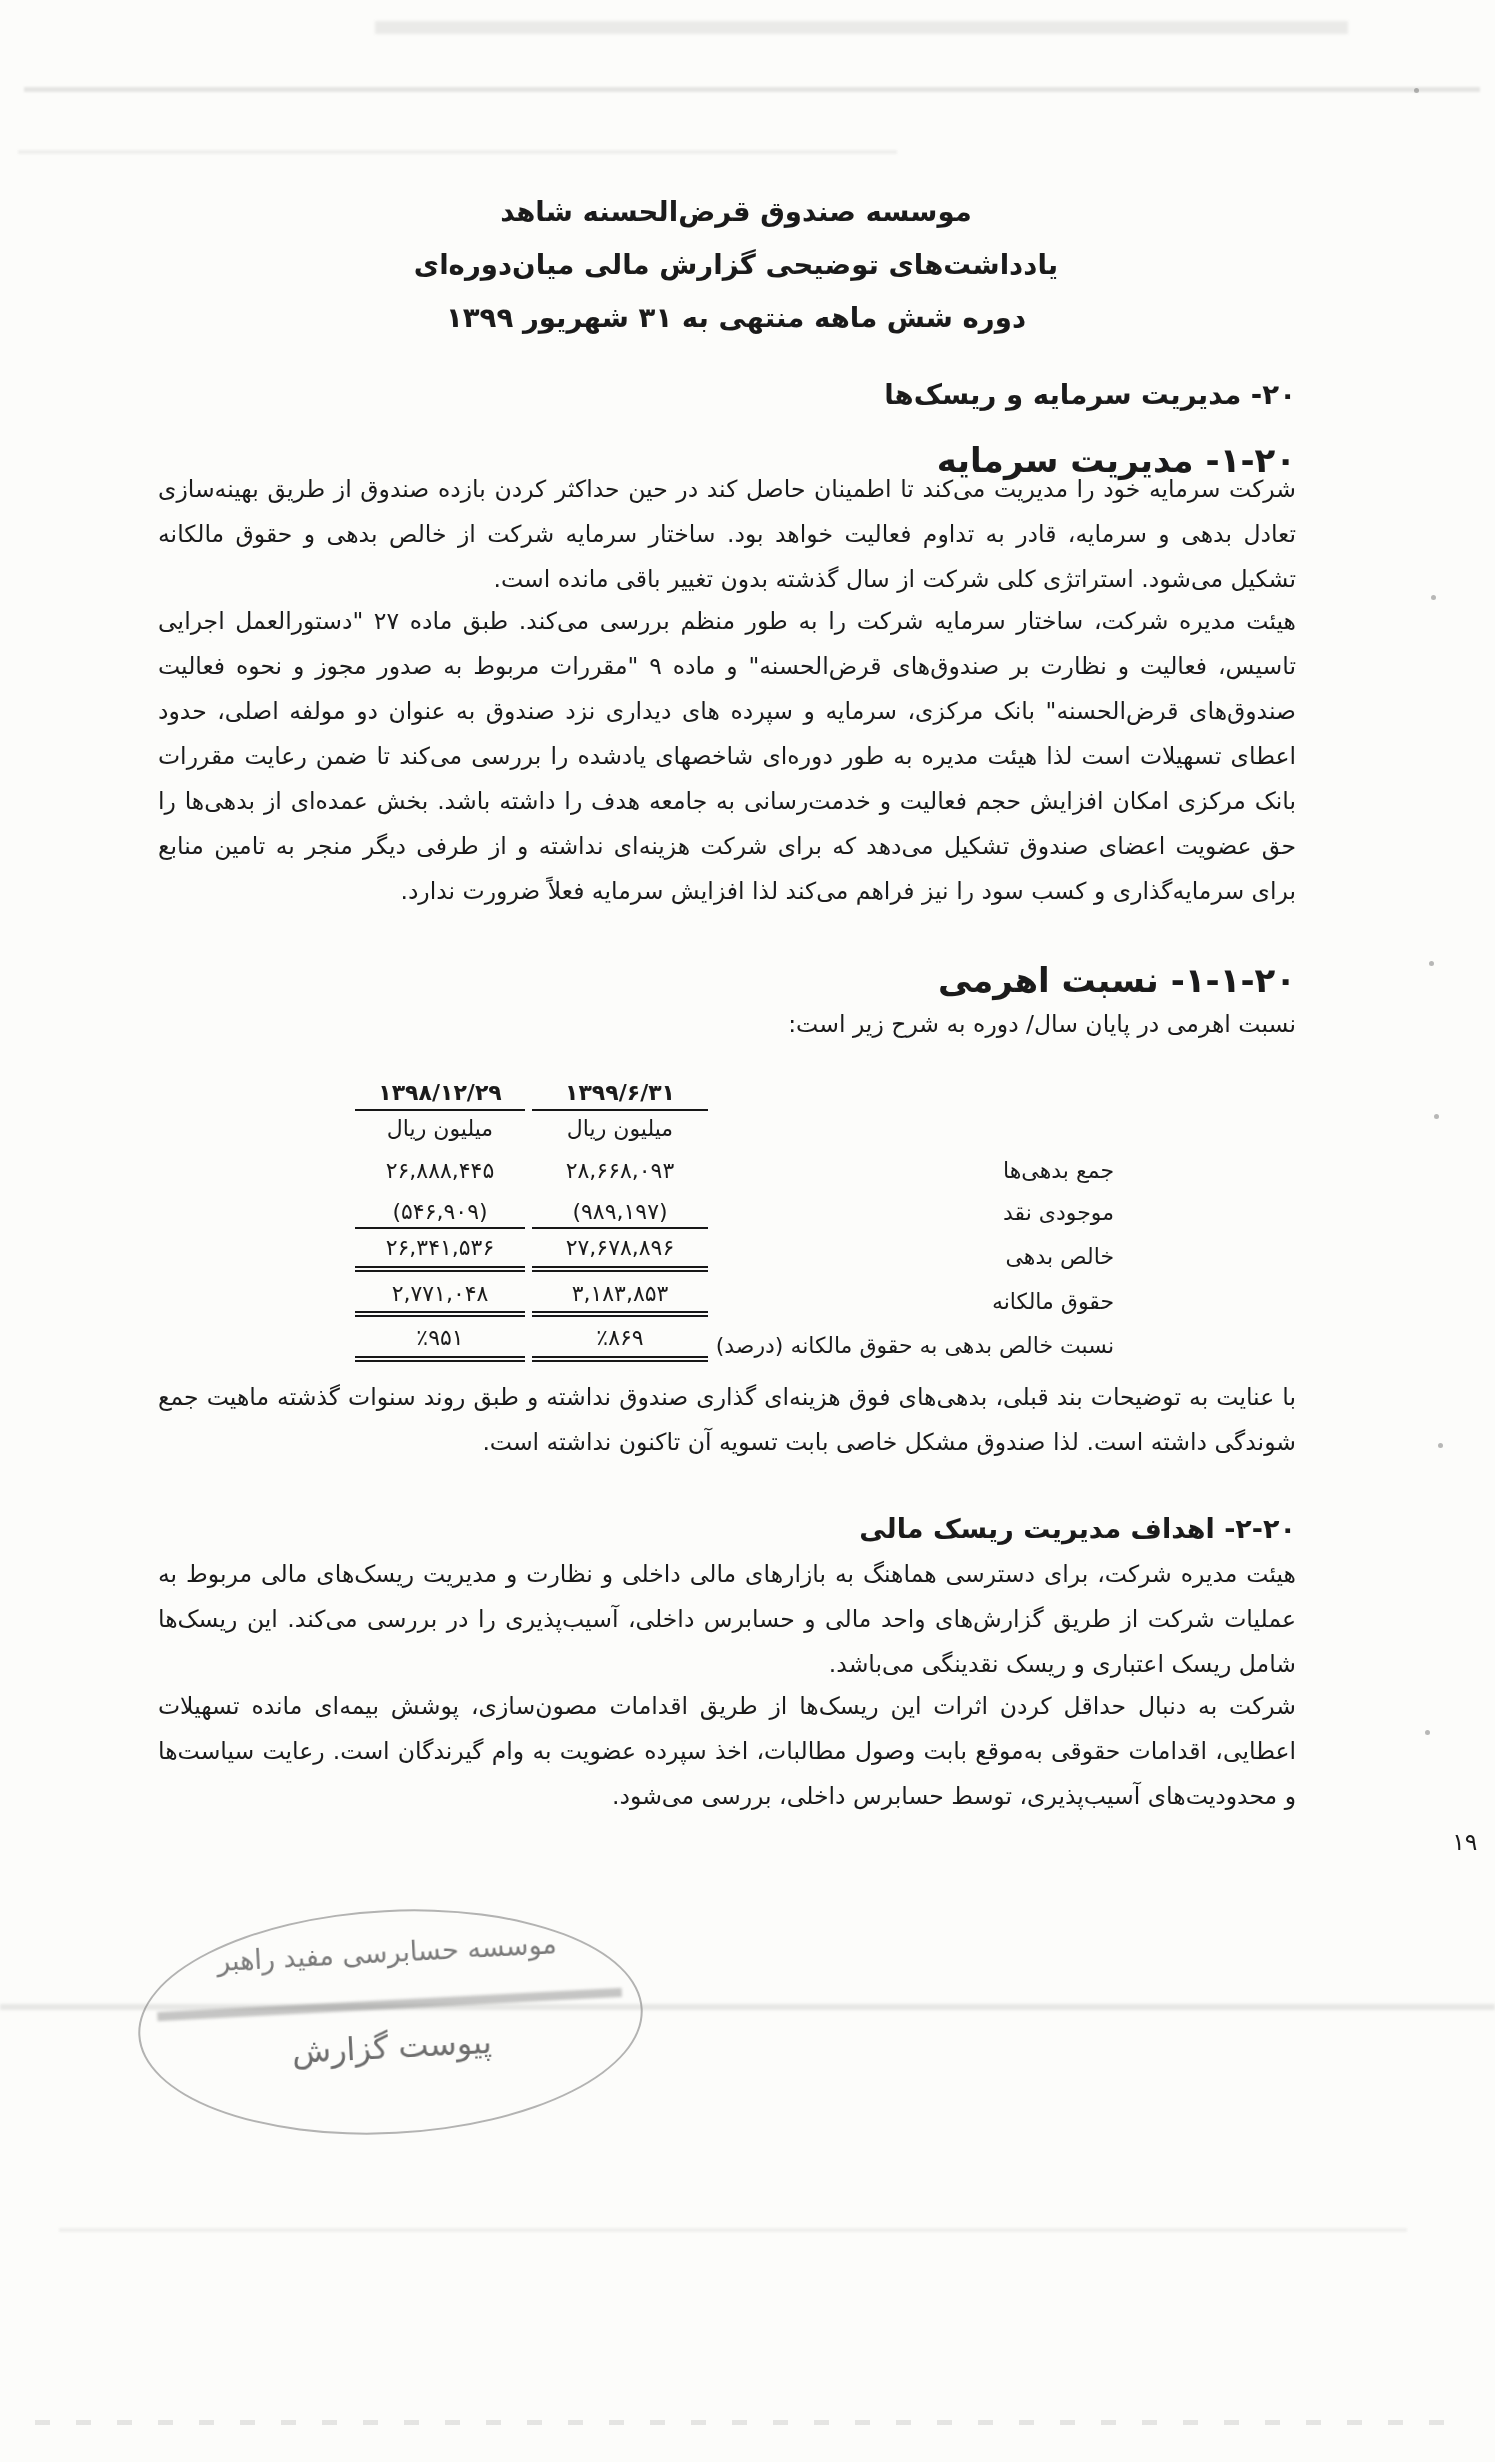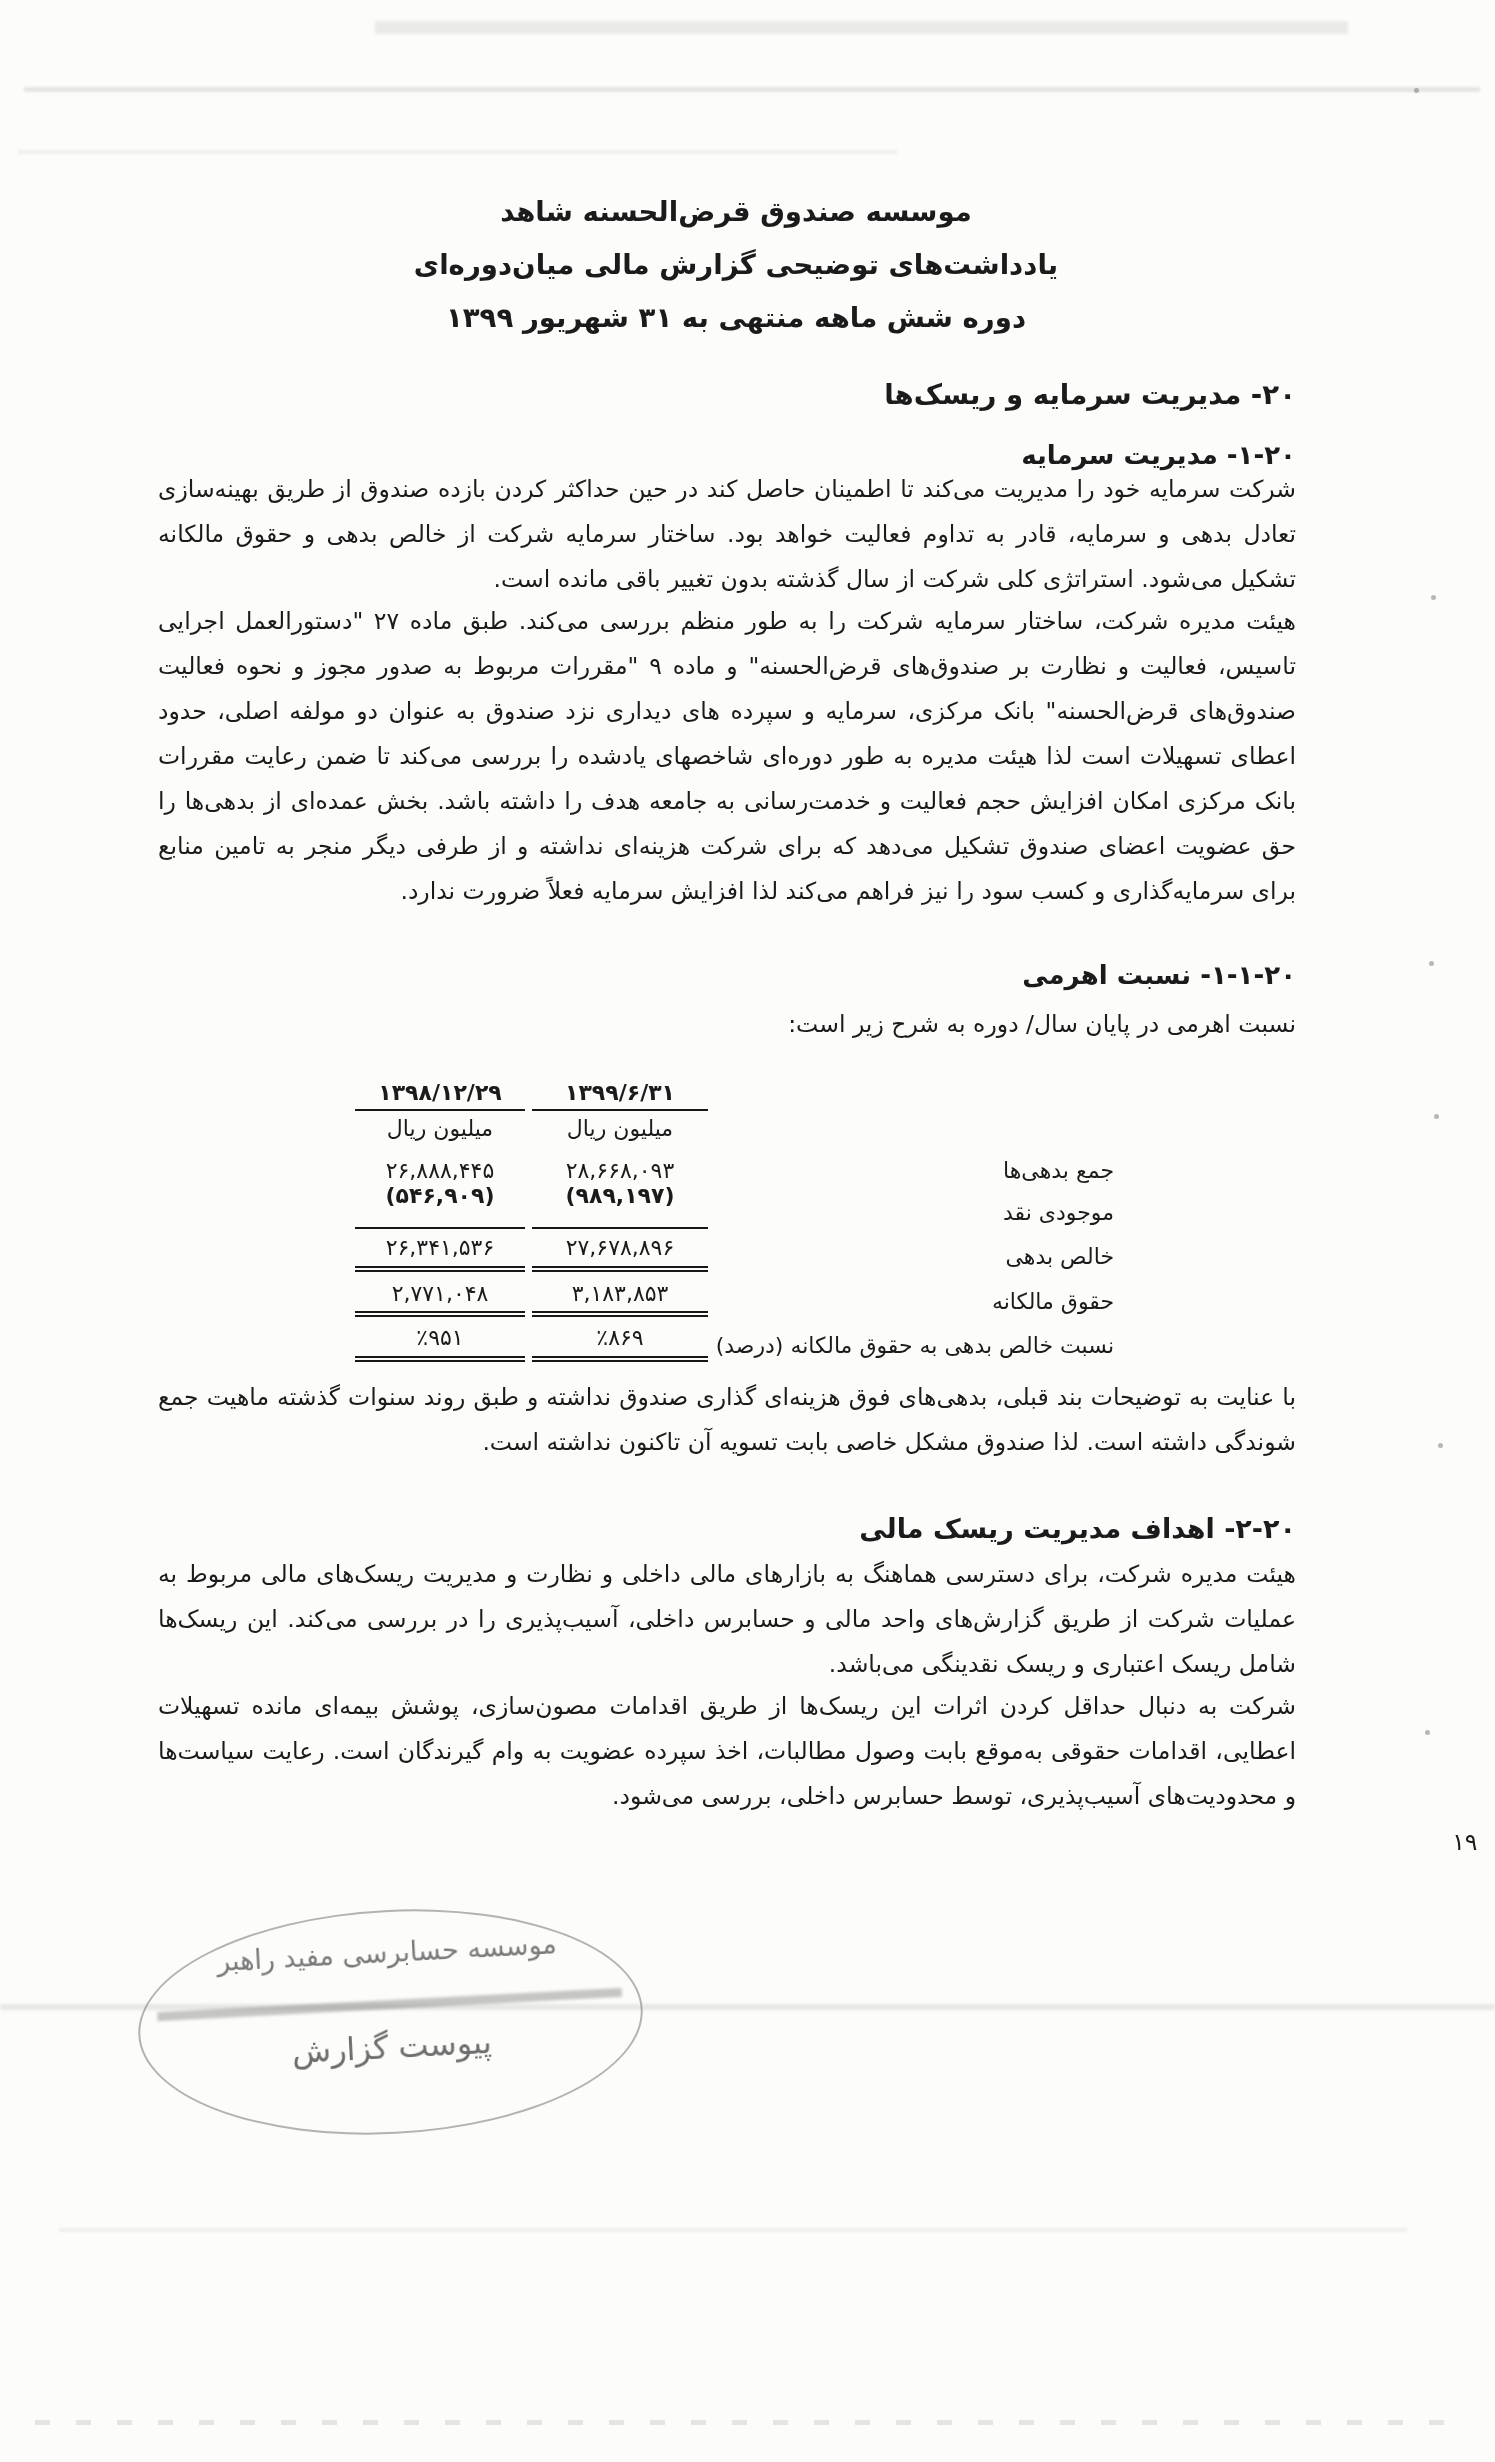--- a/index.html
+++ b/index.html
@@ -22,21 +22,21 @@
     position:absolute;top:185px;left:176px;right:199px;
     text-align:center;font-weight:bold;
   }
   .title-line{font-size:27.6px;line-height:53px;white-space:nowrap;}
   
   .heading{
     position:absolute;right:199px;left:158px;
     font-weight:bold;text-align:right;white-space:nowrap;
   }
   .h-lvl1{font-size:27.6px;text-align:right;}
-  .h-lvl2{font-size:26px;}
+  .h-lvl2{font-size:34px;}
   
   .para{
     position:absolute;right:199px;left:158px;
     font-size:23.5px;line-height:45px;
     text-align:justify;text-justify:inter-word;
   }
   .intro-line{
     position:absolute;right:199px;left:158px;
     font-size:23.5px;text-align:right;white-space:nowrap;
   }
@@ -46,21 +46,21 @@
   .t-label{flex:1 1 auto;text-align:right;white-space:nowrap;
            font-size:22px;padding-bottom:3.5px;}
   .t-cur{width:176px;flex:0 0 176px;}
   .t-pri{width:170px;flex:0 0 170px;}
   .num{direction:ltr;unicode-bidi:isolate;text-align:center;padding-bottom:4px;}
   .row-dates{height:39px;}
   .row-dates .num{font-weight:bold;border-bottom:2.9px solid #171717;}
   .row-unit{height:34px;margin-bottom:3.5px;}
   .row-unit .num{border-bottom:none;}
   .row-v1{height:38px;margin-bottom:2.3px;}
-  .row-v2 .num{border-bottom:2.3px solid #171717;padding-bottom:19px;font-weight:bold;}
+  .row-v2 .num{border-bottom:2.3px solid #171717;padding-bottom:3px;}
   .row-v2{height:40px;margin-bottom:2.3px;}
   .dbl .num{border-bottom:6.4px double #171717;padding-bottom:5.9px;}
   .row-v3{height:41px;margin-bottom:2.3px;}
   .row-v4{height:43px;margin-bottom:2.3px;}
   .row-v5{height:42px;}
   
   .page-number{
     position:absolute;top:1828px;left:0;right:17.6px;
     text-align:right;font-size:23.5px;
   }

